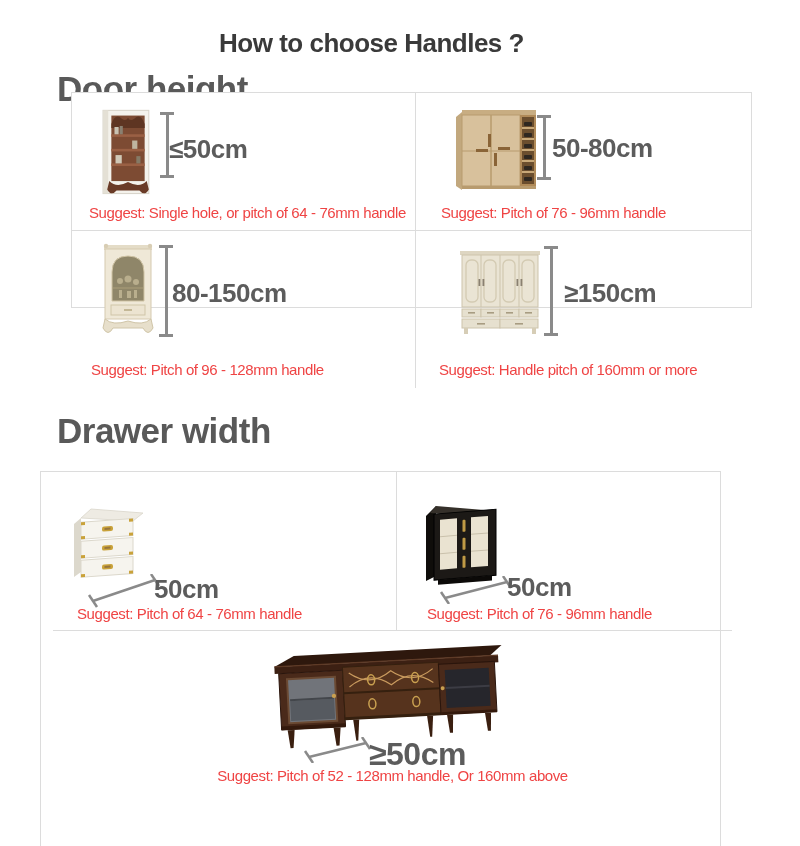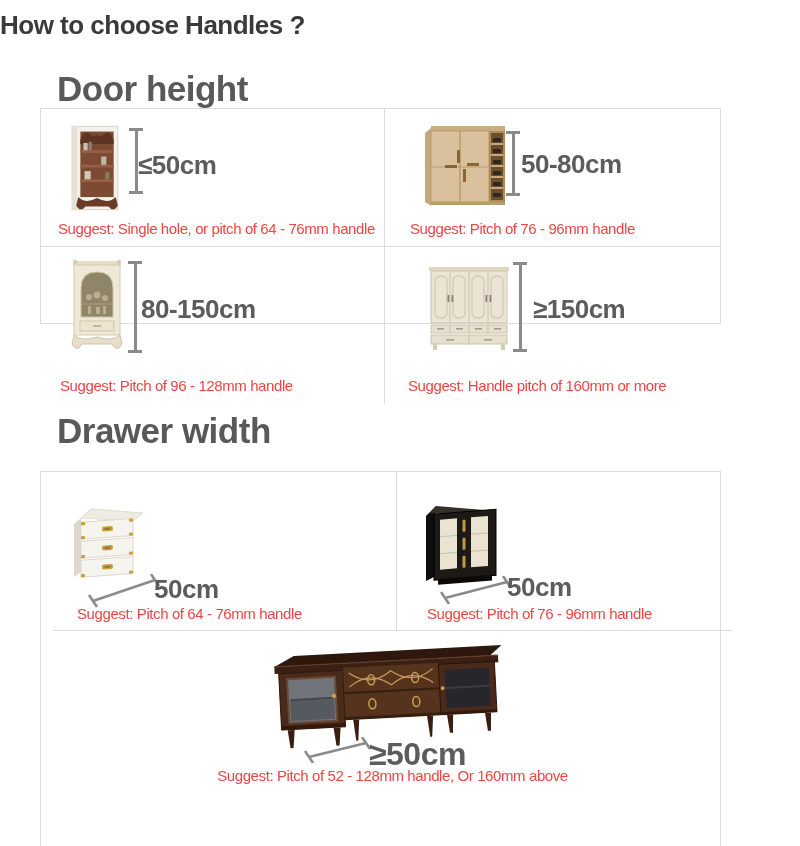--- a/index.html
+++ b/index.html
@@ -1,33 +1,33 @@
 <!DOCTYPE html>
 <html><head>
 <meta charset="utf-8">
 <style>
   html,body{margin:0;padding:0;background:#fff;}
   .page{
     position:relative;width:800px;height:846px;background:#ffffff;overflow:hidden;
     font-family:"Liberation Sans","DejaVu Sans",sans-serif;
   }
   .title{
-    position:absolute;top:10px;left:0;width:707px;margin:0;text-align:left;
+    position:absolute;top:10px;left:0;width:707px;margin:18px;text-align:center;
     font-size:26px;font-weight:bold;color:#3a3a3a;letter-spacing:-0.5px;
   }
   .section-heading{
     position:absolute;margin:0;font-size:35px;font-weight:bold;color:#595959;letter-spacing:-0.5px;
   }
   #heading-door{left:57px;top:69px;}
   #heading-drawer{left:57px;top:411px;}
   .grid{
     position:absolute;left:40px;width:681px;border:1px solid #dcdcdc;background:#fff;
     display:grid;box-sizing:border-box;
   }
-  #grid-door{top:108px;height:216px;grid-template-columns:344px 335px;grid-template-rows:138px 157px;}
+  #grid-door{top:92px;height:216px;grid-template-columns:344px 335px;grid-template-rows:138px 157px;margin-left:31px;}
   #grid-drawer{top:471px;height:388px;grid-template-columns:344px 335px;grid-template-rows:159px 181px;padding-left:12px;}
   .cell{position:relative;box-sizing:border-box;}
   .b-r{border-right:1px solid #dcdcdc;}
   .b-b{border-bottom:1px solid #dcdcdc;}
   .cell-full{grid-column:1 / span 2;}
   .img{position:absolute;display:block;}
   .measure-label{
     position:absolute;font-size:26px;font-weight:600;color:#5c5c5c;letter-spacing:-0.5px;white-space:nowrap;
   }
   .suggest{

